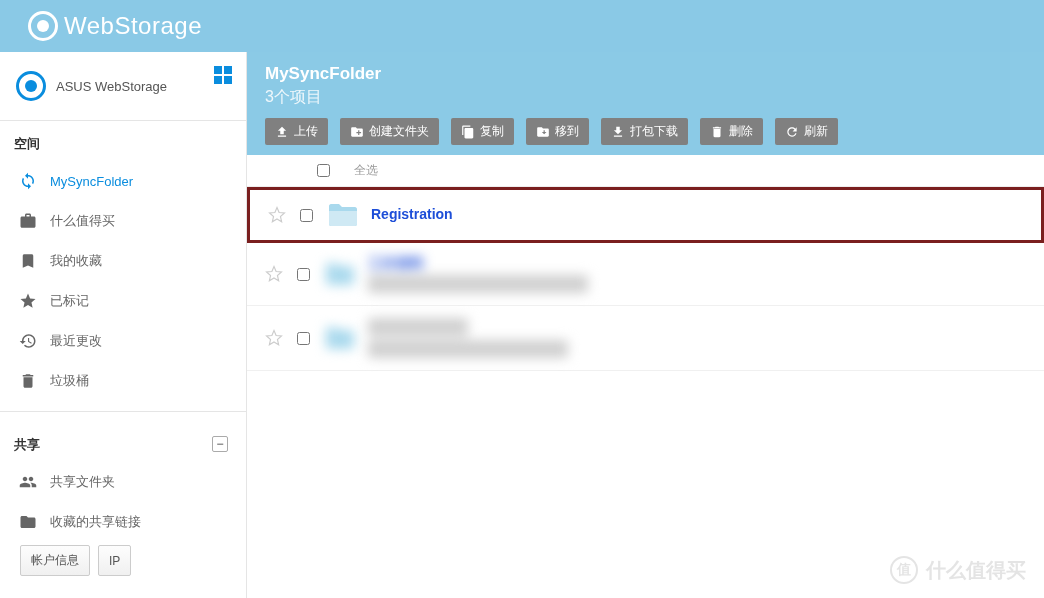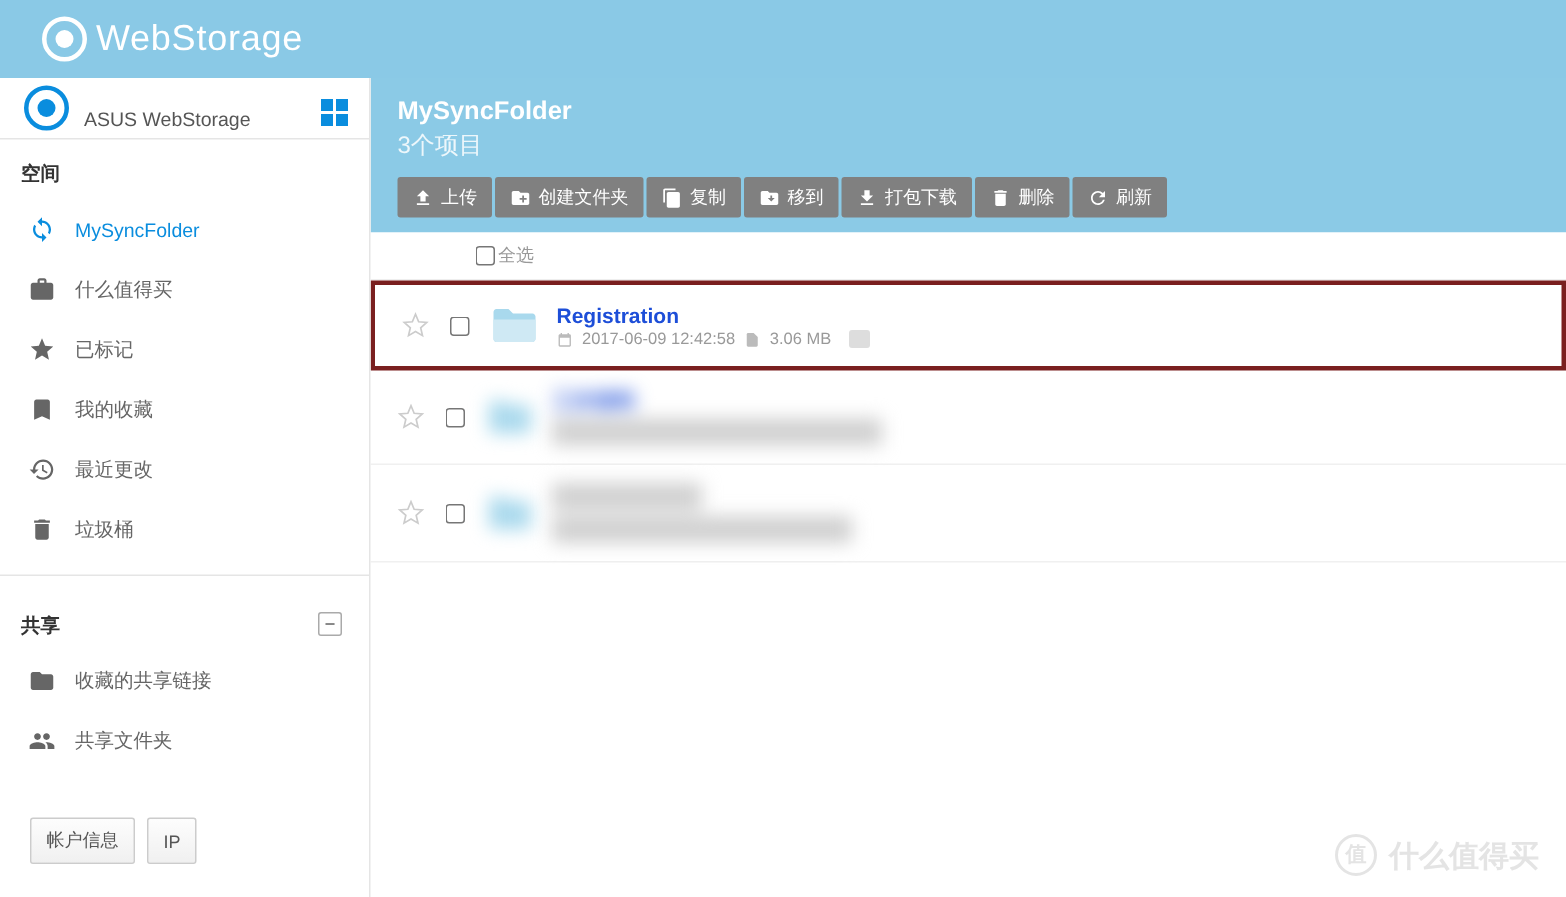--- a/index.html
+++ b/index.html
@@ -6,21 +6,21 @@
 body { font-family: "Microsoft YaHei", Arial, sans-serif; font-size: 13px; color: #333; background: #fff; width: 1044px; height: 598px; overflow: hidden; position: relative; }
 
 .header { height: 52px; background: #8ac9e6; display: flex; align-items: center; padding-left: 28px; }
 .logo-icon { width: 30px; height: 30px; border: 3px solid #fff; border-radius: 50%; display: flex; align-items: center; justify-content: center; margin-right: 6px; }
 .logo-inner { width: 12px; height: 12px; background: #fff; border-radius: 50%; }
 .logo-text { color: #fff; font-size: 24px; font-weight: 300; letter-spacing: 0.5px; }
 
 .container { display: flex; height: 546px; }
 
 .sidebar { width: 247px; background: #fff; border-right: 1px solid #e5e5e5; position: relative; }
-.sidebar-top { display: flex; align-items: flex-end; padding: 5px 16px; border-bottom: 1px solid #e5e5e5; position: relative; }
+.sidebar-top { display: flex; align-items: center; padding: 19px 16px; border-bottom: 1px solid #e5e5e5; position: relative; }
 .account-icon { width: 30px; height: 30px; border: 3px solid #0a8dde; border-radius: 50%; display: flex; align-items: center; justify-content: center; margin-right: 10px; }
 .account-inner { width: 12px; height: 12px; background: #0a8dde; border-radius: 50%; }
 .account-name { font-size: 13px; color: #555; }
 .grid-icon { position: absolute; right: 14px; top: 14px; display: grid; grid-template-columns: repeat(2,8px); grid-template-rows: repeat(2,8px); gap: 2px; }
 .grid-icon span { background: #0a8dde; }
 
 .section-title { padding: 14px 14px 8px; font-size: 13px; color: #333; font-weight: bold; position: relative; }
 .collapse-box { position: absolute; right: 18px; top: 14px; width: 16px; height: 16px; border: 1px solid #aaa; border-radius: 2px; display: flex; align-items: center; justify-content: center; font-size: 12px; color: #888; line-height: 1; }
 
 .nav-item { display: flex; align-items: center; padding: 10px 18px; cursor: pointer; color: #666; }
@@ -31,25 +31,25 @@
 .divider { height: 1px; background: #e5e5e5; margin: 10px 0; }
 
 .sidebar-footer { position: absolute; bottom: 22px; left: 20px; display: flex; gap: 8px; }
 .footer-btn { border: 1px solid #ccc; background: linear-gradient(#fdfdfd,#f0f0f0); padding: 6px 10px; font-size: 12px; color: #555; cursor: pointer; border-radius: 2px; }
 
 .main { flex: 1; background: #fff; display: flex; flex-direction: column; }
 .main-header { background: #8bcae6; padding: 12px 18px 10px; color: #fff; }
 .main-title { font-size: 17px; font-weight: bold; margin-bottom: 3px; }
 .main-subtitle { font-size: 16px; opacity: 0.85; }
 
-.toolbar { background: #8bcae6; padding: 0 18px 10px; display: flex; gap: 2px; }
+.toolbar { background: #8bcae6; padding: 0 18px 10px; display: flex; gap: 12px; }
 .tool-btn { background: #808080; color: #fff; border: none; padding: 5px 10px; font-size: 12px; display: flex; align-items: center; gap: 5px; cursor: pointer; border-radius: 2px; }
 .tool-btn svg { width: 14px; height: 14px; fill: #fff; }
 
-.select-all { background: #fff; color: #999; padding: 7px 40px 7px; font-size: 12px; display: flex; align-items: center; gap: 2px; border-bottom: 1px solid #eee; }
+.select-all { background: #fff; color: #999; padding: 7px 40px 7px; font-size: 12px; display: flex; align-items: center; gap: 24px; border-bottom: 1px solid #eee; }
 .select-all input { margin-left: 30px; }
 
 .file-list { flex: 1; background: #fff; }
 .file-row { display: flex; align-items: center; padding: 12px 18px; border-bottom: 1px solid #f0f0f0; }
 .file-row.highlighted { border: 3px solid #7a1f1f; }
 .star-icon { width: 18px; height: 18px; margin-right: 14px; cursor: pointer; }
 .star-icon svg { width: 18px; height: 18px; fill: none; stroke: #ccc; stroke-width: 1.5; }
 .row-check { margin-right: 14px; }
 .folder-thumb { width: 32px; height: 26px; margin-right: 12px; }
 .folder-thumb svg { width: 32px; height: 26px; }
@@ -105,32 +105,32 @@
       <span class="nav-icon">
           <svg viewBox="0 0 24 24">
             <path d="M20 6h-4V4c0-1.1-.9-2-2-2h-4c-1.1 0-2 .9-2 2v2H4c-1.1 0-2 .9-2 2v11c0 1.1.9 2 2 2h16c1.1 0 2-.9 2-2V8c0-1.1-.9-2-2-2zM10 4h4v2h-4V4z"></path>
           </svg>
         </span>
       <span>什么值得买</span>
     </div>
     <div class="nav-item">
       <span class="nav-icon">
           <svg viewBox="0 0 24 24">
+            <path d="M17 3H7c-1.1 0-2 .9-2 2v16l7-3 7 3V5c0-1.1-.9-2-2-2z"></path>
+          </svg>
+        </span>
+      <span>我的收藏</span>
+    </div>
+    <div class="nav-item">
+      <span class="nav-icon">
+          <svg viewBox="0 0 24 24">
             <path d="M12 17.3L18.2 21l-1.6-7 5.4-4.7-7.2-.6L12 2 9.2 8.7 2 9.3l5.4 4.7-1.6 7z"></path>
           </svg>
         </span>
       <span>已标记</span>
-    </div>
-    <div class="nav-item">
-      <span class="nav-icon">
-          <svg viewBox="0 0 24 24">
-            <path d="M17 3H7c-1.1 0-2 .9-2 2v16l7-3 7 3V5c0-1.1-.9-2-2-2z"></path>
-          </svg>
-        </span>
-      <span>我的收藏</span>
     </div>
     <div class="nav-item">
       <span class="nav-icon">
           <svg viewBox="0 0 24 24">
             <path d="M13 3c-5 0-9 4-9 9H1l3.9 3.9L9 12H6c0-3.9 3.1-7 7-7s7 3.1 7 7-3.1 7-7 7c-1.9 0-3.7-.8-5-2l-1.4 1.4C8.3 20 10.5 21 13 21c5 0 9-4 9-9s-4-9-9-9zm-1 5v5l4.3 2.5.7-1.2-3.5-2.1V8H12z"></path>
           </svg>
         </span>
       <span>最近更改</span>
     </div>
     <div class="nav-item">
@@ -145,32 +145,32 @@
     <div class="divider"></div>
 
     <div class="section-title">
       <span>共享</span>
       <span class="collapse-box">−</span>
     </div>
 
     <div class="nav-item">
       <span class="nav-icon">
           <svg viewBox="0 0 24 24">
+            <path d="M16 11c1.7 0 3-1.3 3-3s-1.3-3-3-3-3 1.3-3 3 1.3 3 3 3zm-8 0c1.7 0 3-1.3 3-3S9.7 5 8 5 5 6.3 5 8s1.3 3 3 3zm0 2c-2.3 0-7 1.2-7 3.5V19h14v-2.5c0-2.3-4.7-3.5-7-3.5zm8 0c-.3 0-.6 0-1 .1 1.2.8 2 2 2 3.4V19h6v-2.5c0-2.3-4.7-3.5-7-3.5z"></path>
+          </svg>
+        </span>
+      <span>共享文件夹</span>
+    </div>
+    <div class="nav-item">
+      <span class="nav-icon">
+          <svg viewBox="0 0 24 24">
             <path d="M10 4H4c-1.1 0-2 .9-2 2v12c0 1.1.9 2 2 2h16c1.1 0 2-.9 2-2V8c0-1.1-.9-2-2-2h-8l-2-2z"></path>
           </svg>
         </span>
       <span>收藏的共享链接</span>
-    </div>
-    <div class="nav-item">
-      <span class="nav-icon">
-          <svg viewBox="0 0 24 24">
-            <path d="M16 11c1.7 0 3-1.3 3-3s-1.3-3-3-3-3 1.3-3 3 1.3 3 3 3zm-8 0c1.7 0 3-1.3 3-3S9.7 5 8 5 5 6.3 5 8s1.3 3 3 3zm0 2c-2.3 0-7 1.2-7 3.5V19h14v-2.5c0-2.3-4.7-3.5-7-3.5zm8 0c-.3 0-.6 0-1 .1 1.2.8 2 2 2 3.4V19h6v-2.5c0-2.3-4.7-3.5-7-3.5z"></path>
-          </svg>
-        </span>
-      <span>共享文件夹</span>
     </div>
 
     <div class="sidebar-footer">
       <button class="footer-btn">帐户信息</button>
       <button class="footer-btn">IP</button>
     </div>
   </div>
 
   <div class="main">
     <div class="main-header">
@@ -233,31 +233,20 @@
         <span class="star-icon"><svg viewBox="0 0 24 24">
               <path d="M12 17.3L18.2 21l-1.6-7 5.4-4.7-7.2-.6L12 2 9.2 8.7 2 9.3l5.4 4.7-1.6 7z"></path>
             </svg></span>
         <input type="checkbox" class="row-check" style="">
         <span class="folder-thumb"><svg viewBox="0 0 32 26">
               <path fill="#a9d9ed" d="M2 4c0-1 .8-2 2-2h8l3 3h13c1 0 2 1 2 2v15c0 1-1 2-2 2H4c-1.2 0-2-1-2-2V4z"></path>
               <path fill="#cfe9f4" d="M2 9h28v13c0 1-1 2-2 2H4c-1.2 0-2-1-2-2V9z"></path>
             </svg></span>
         <div class="file-info">
           <div class="file-name">Registration</div>
-          <div class="file-meta">
-            <svg viewBox="0 0 24 24">
-                <path d="M19 4h-1V2h-2v2H8V2H6v2H5c-1.1 0-2 .9-2 2v14c0 1.1.9 2 2 2h14c1.1 0 2-.9 2-2V6c0-1.1-.9-2-2-2zm0 16H5V9h14v11z"></path>
-              </svg>
-            <span>2017-06-09 12:42:58</span>
-            <svg viewBox="0 0 24 24">
-                <path d="M14 2H6c-1.1 0-2 .9-2 2v16c0 1.1.9 2 2 2h12c1.1 0 2-.9 2-2V8l-6-6z"></path>
-              </svg>
-            <span>3.06 MB</span>
-            <span class="comment-icon"></span>
-          </div>
         </div>
       </div>
 
       <div class="file-row">
         <span class="star-icon"><svg viewBox="0 0 24 24">
               <path d="M12 17.3L18.2 21l-1.6-7 5.4-4.7-7.2-.6L12 2 9.2 8.7 2 9.3l5.4 4.7-1.6 7z"></path>
             </svg></span>
         <input type="checkbox" class="row-check" style="">
         <span class="folder-thumb blurred"><svg viewBox="0 0 32 26">
               <path fill="#a9d9ed" d="M2 4c0-1 .8-2 2-2h8l3 3h13c1 0 2 1 2 2v15c0 1-1 2-2 2H4c-1.2 0-2-1-2-2V4z"></path>

